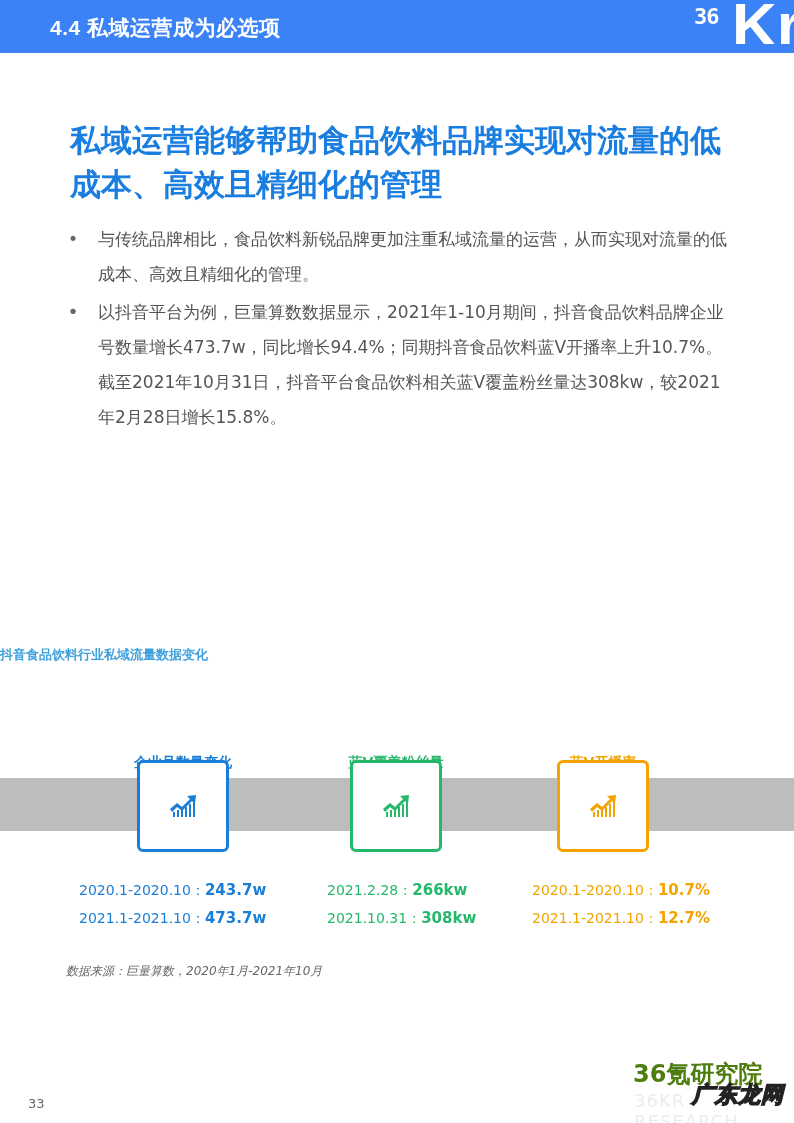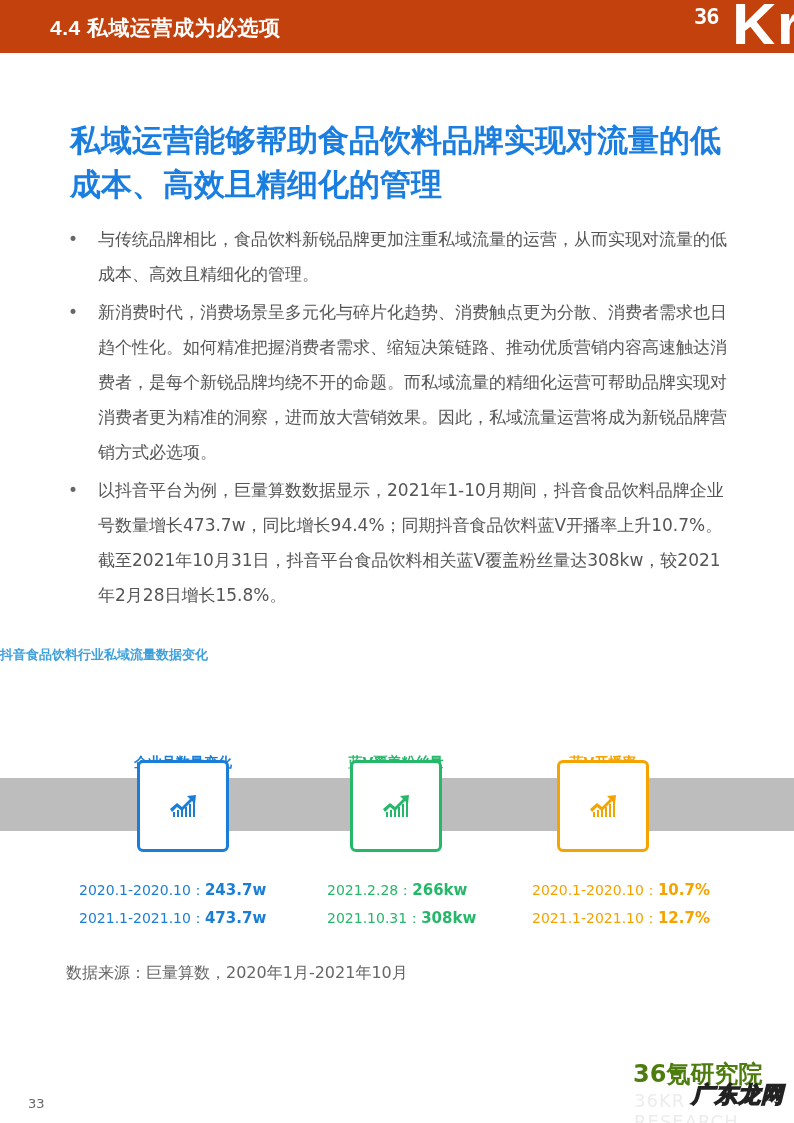--- a/index.html
+++ b/index.html
@@ -2,21 +2,21 @@
 <html><head>
   <meta charset="utf-8">
   <style>
     * { margin: 0; padding: 0; box-sizing: border-box; }
     html, body { width: 794px; height: 1123px; background: #ffffff; overflow: hidden; }
     body { position: relative; font-family: "DejaVu Sans", "Liberation Sans", sans-serif; color: #555555; }
 
     
     .header-bar {
       position: absolute; left: 0; top: 0; width: 794px; height: 53px;
-      background: #c2410c;
+      background: #3b82f6;
     }
     .header-title {
       position: absolute; left: 50px; top: 14px;
       font-size: 21px; font-weight: bold; color: #ffffff; letter-spacing: 0.5px;
       font-family: "Liberation Sans", "DejaVu Sans", sans-serif;
     }
     .logo {
       position: absolute; left: 694px; top: 0; width: 100px; height: 44px; overflow: hidden;
     }
     .logo-36 {
@@ -59,21 +59,21 @@
     }
     .card-box svg { width: 28px; height: 24px; }
     .stat-line { position: absolute; font-size: 14px; white-space: nowrap; }
     .stat-line .val { font-weight: bold; font-size: 15px; }
 
     .blue { color: #1a7ed8; }
     .green { color: #25b86a; }
     .orange { color: #f5a300; }
 
     .source-note {
-      position: absolute; left: 66px; top: 963px; font-size: 16px; color: #666666;
+      position: absolute; left: 66px; top: 963px; font-size: 12px; color: #666666; font-style: italic;
     }
 
     
     .page-number { position: absolute; left: 28px; top: 1096px; font-size: 13px; color: #666666; }
     .watermark-main {
       position: absolute; left: 633px; top: 1058px; font-size: 24px; font-weight: bold; color: #4d7c0f;
     }
     .watermark-sub {
       position: absolute; left: 634px; top: 1090px; font-size: 18px; color: #ececec; letter-spacing: 1px;
     }
@@ -95,21 +95,20 @@
 
 <h1 class="headline">私域运营能够帮助食品饮料品牌实现对流量的低成本、高效且精细化的管理</h1>
 
 <div class="bullets">
   <div class="bullet-item">
     <span class="bullet-dot">•</span>
     <span>与传统品牌相比，食品饮料新锐品牌更加注重私域流量的运营，从而实现对流量的低成本、高效且精细化的管理。</span>
   </div>
   <div class="bullet-item">
     <span class="bullet-dot">•</span>
-    <span>新消费时代，消费场景呈多元化与碎片化趋势、消费触点更为分散、消费者需求也日趋个性化。如何精准把握消费者需求、缩短决策链路、推动优质营销内容高速触达消费者，是每个新锐品牌均绕不开的命题。而私域流量的精细化运营可帮助品牌实现对消费者更为精准的洞察，进而放大营销效果。因此，私域流量运营将成为新锐品牌营销方式必选项。</span>
   </div>
   <div class="bullet-item">
     <span class="bullet-dot">•</span>
     <span>以抖音平台为例，巨量算数数据显示，2021年1-10月期间，抖音食品饮料品牌企业号数量增长473.7w，同比增长94.4%；同期抖音食品饮料蓝V开播率上升10.7%。截至2021年10月31日，抖音平台食品饮料相关蓝V覆盖粉丝量达308kw，较2021年2月28日增长15.8%。</span>
   </div>
 </div>
 
 <div class="chart-title">抖音食品饮料行业私域流量数据变化</div>
 <div class="band"></div>
 

